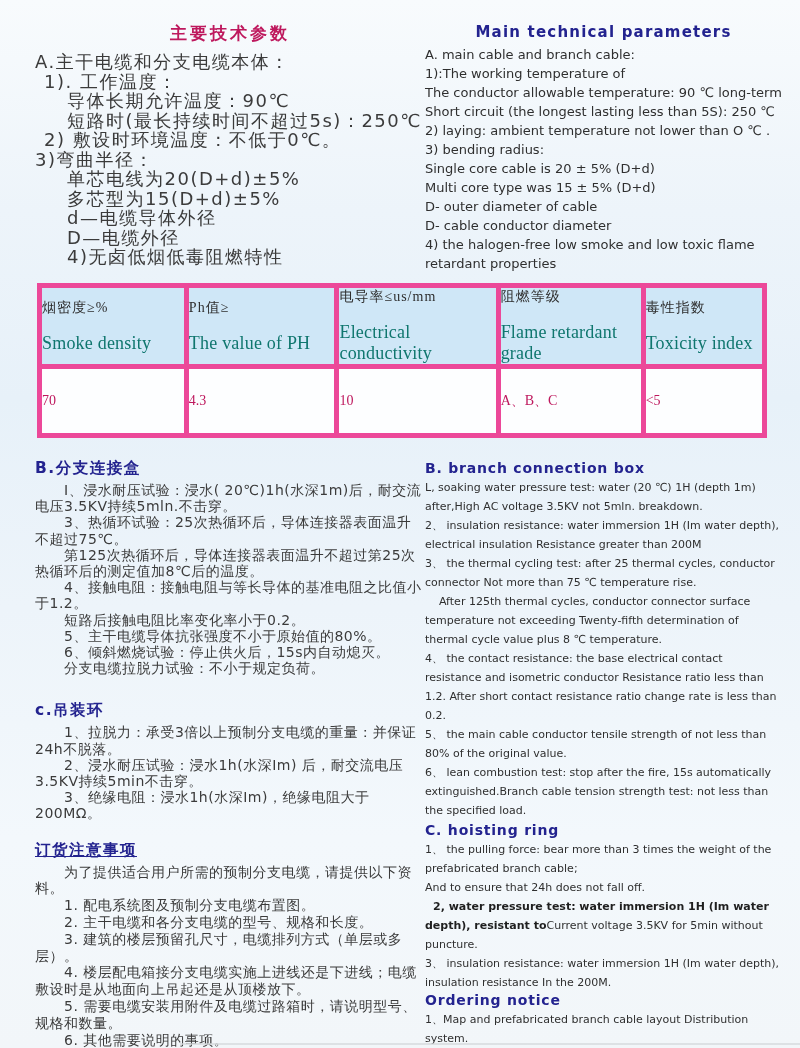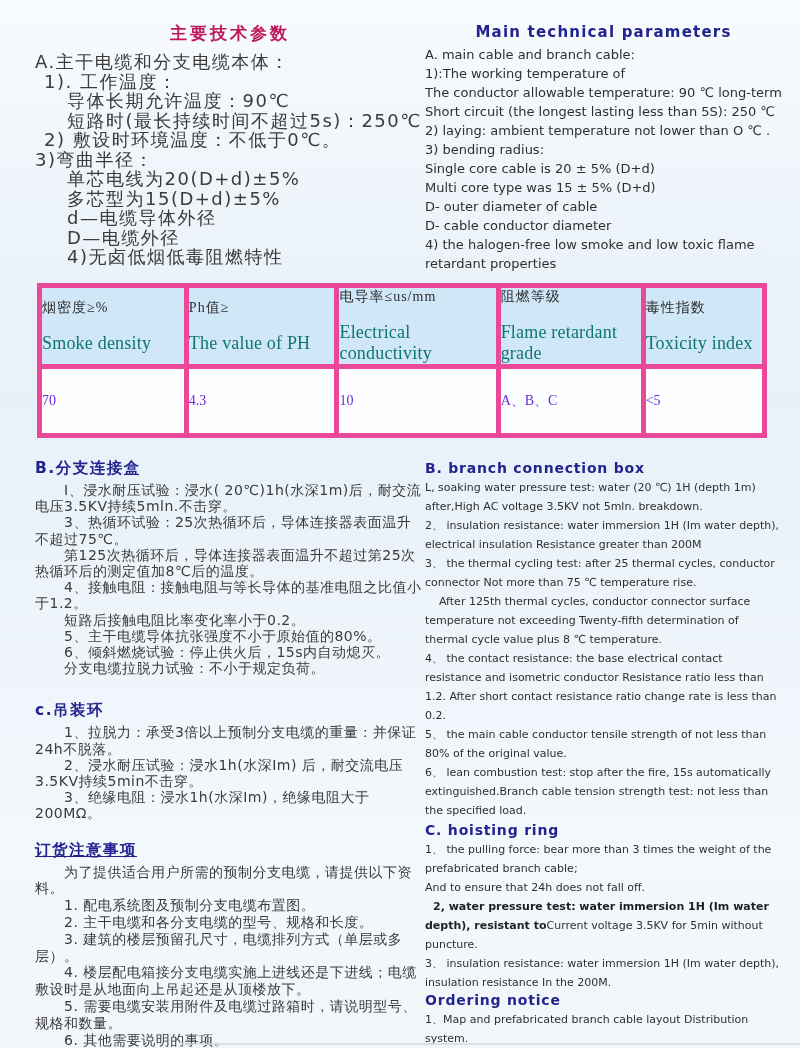--- a/index.html
+++ b/index.html
@@ -38,21 +38,21 @@
   .en-lines p{margin:0;color:#2f2f2f;}
   .top-en p{font-size:13px;line-height:19px;}
   .bot-en p{font-size:11px;line-height:19px;}
   .intro{margin:0 0 12px 0 !important;}
   .bot-en b{font-weight:bold;color:#1f1f1f;margin-left:8px;}
 
   
   table{border-collapse:collapse;width:730px;margin:10px 0 20px 2px;}
   th,td{border:5px solid #ec4899;text-align:left;padding:0;font-family:Liberation Serif, serif;}
   thead th{background:#cfe7f7;height:69px;font-weight:normal;border-bottom:3px solid #383d42;vertical-align:middle;}
-  tbody td{background:#fdfeff;height:64px;font-size:14px;color:#6d28d9;vertical-align:middle;}
+  tbody td{background:#fdfeff;height:64px;font-size:14px;color:#be185d;vertical-align:middle;}
   .th-cn{display:block;font-size:14px;color:#2e2e2e;letter-spacing:1px;}
   .th-en{display:block;font-size:18px;color:#0f766e;margin-top:16px;letter-spacing:.2px;}
   col.c1{width:148px}col.c2{width:152px}col.c3{width:162px}col.c4{width:146px}col.c5{width:122px}
 </style>
 </head>
 <body>
 
 <div class="page">
 
   <div class="cols">

